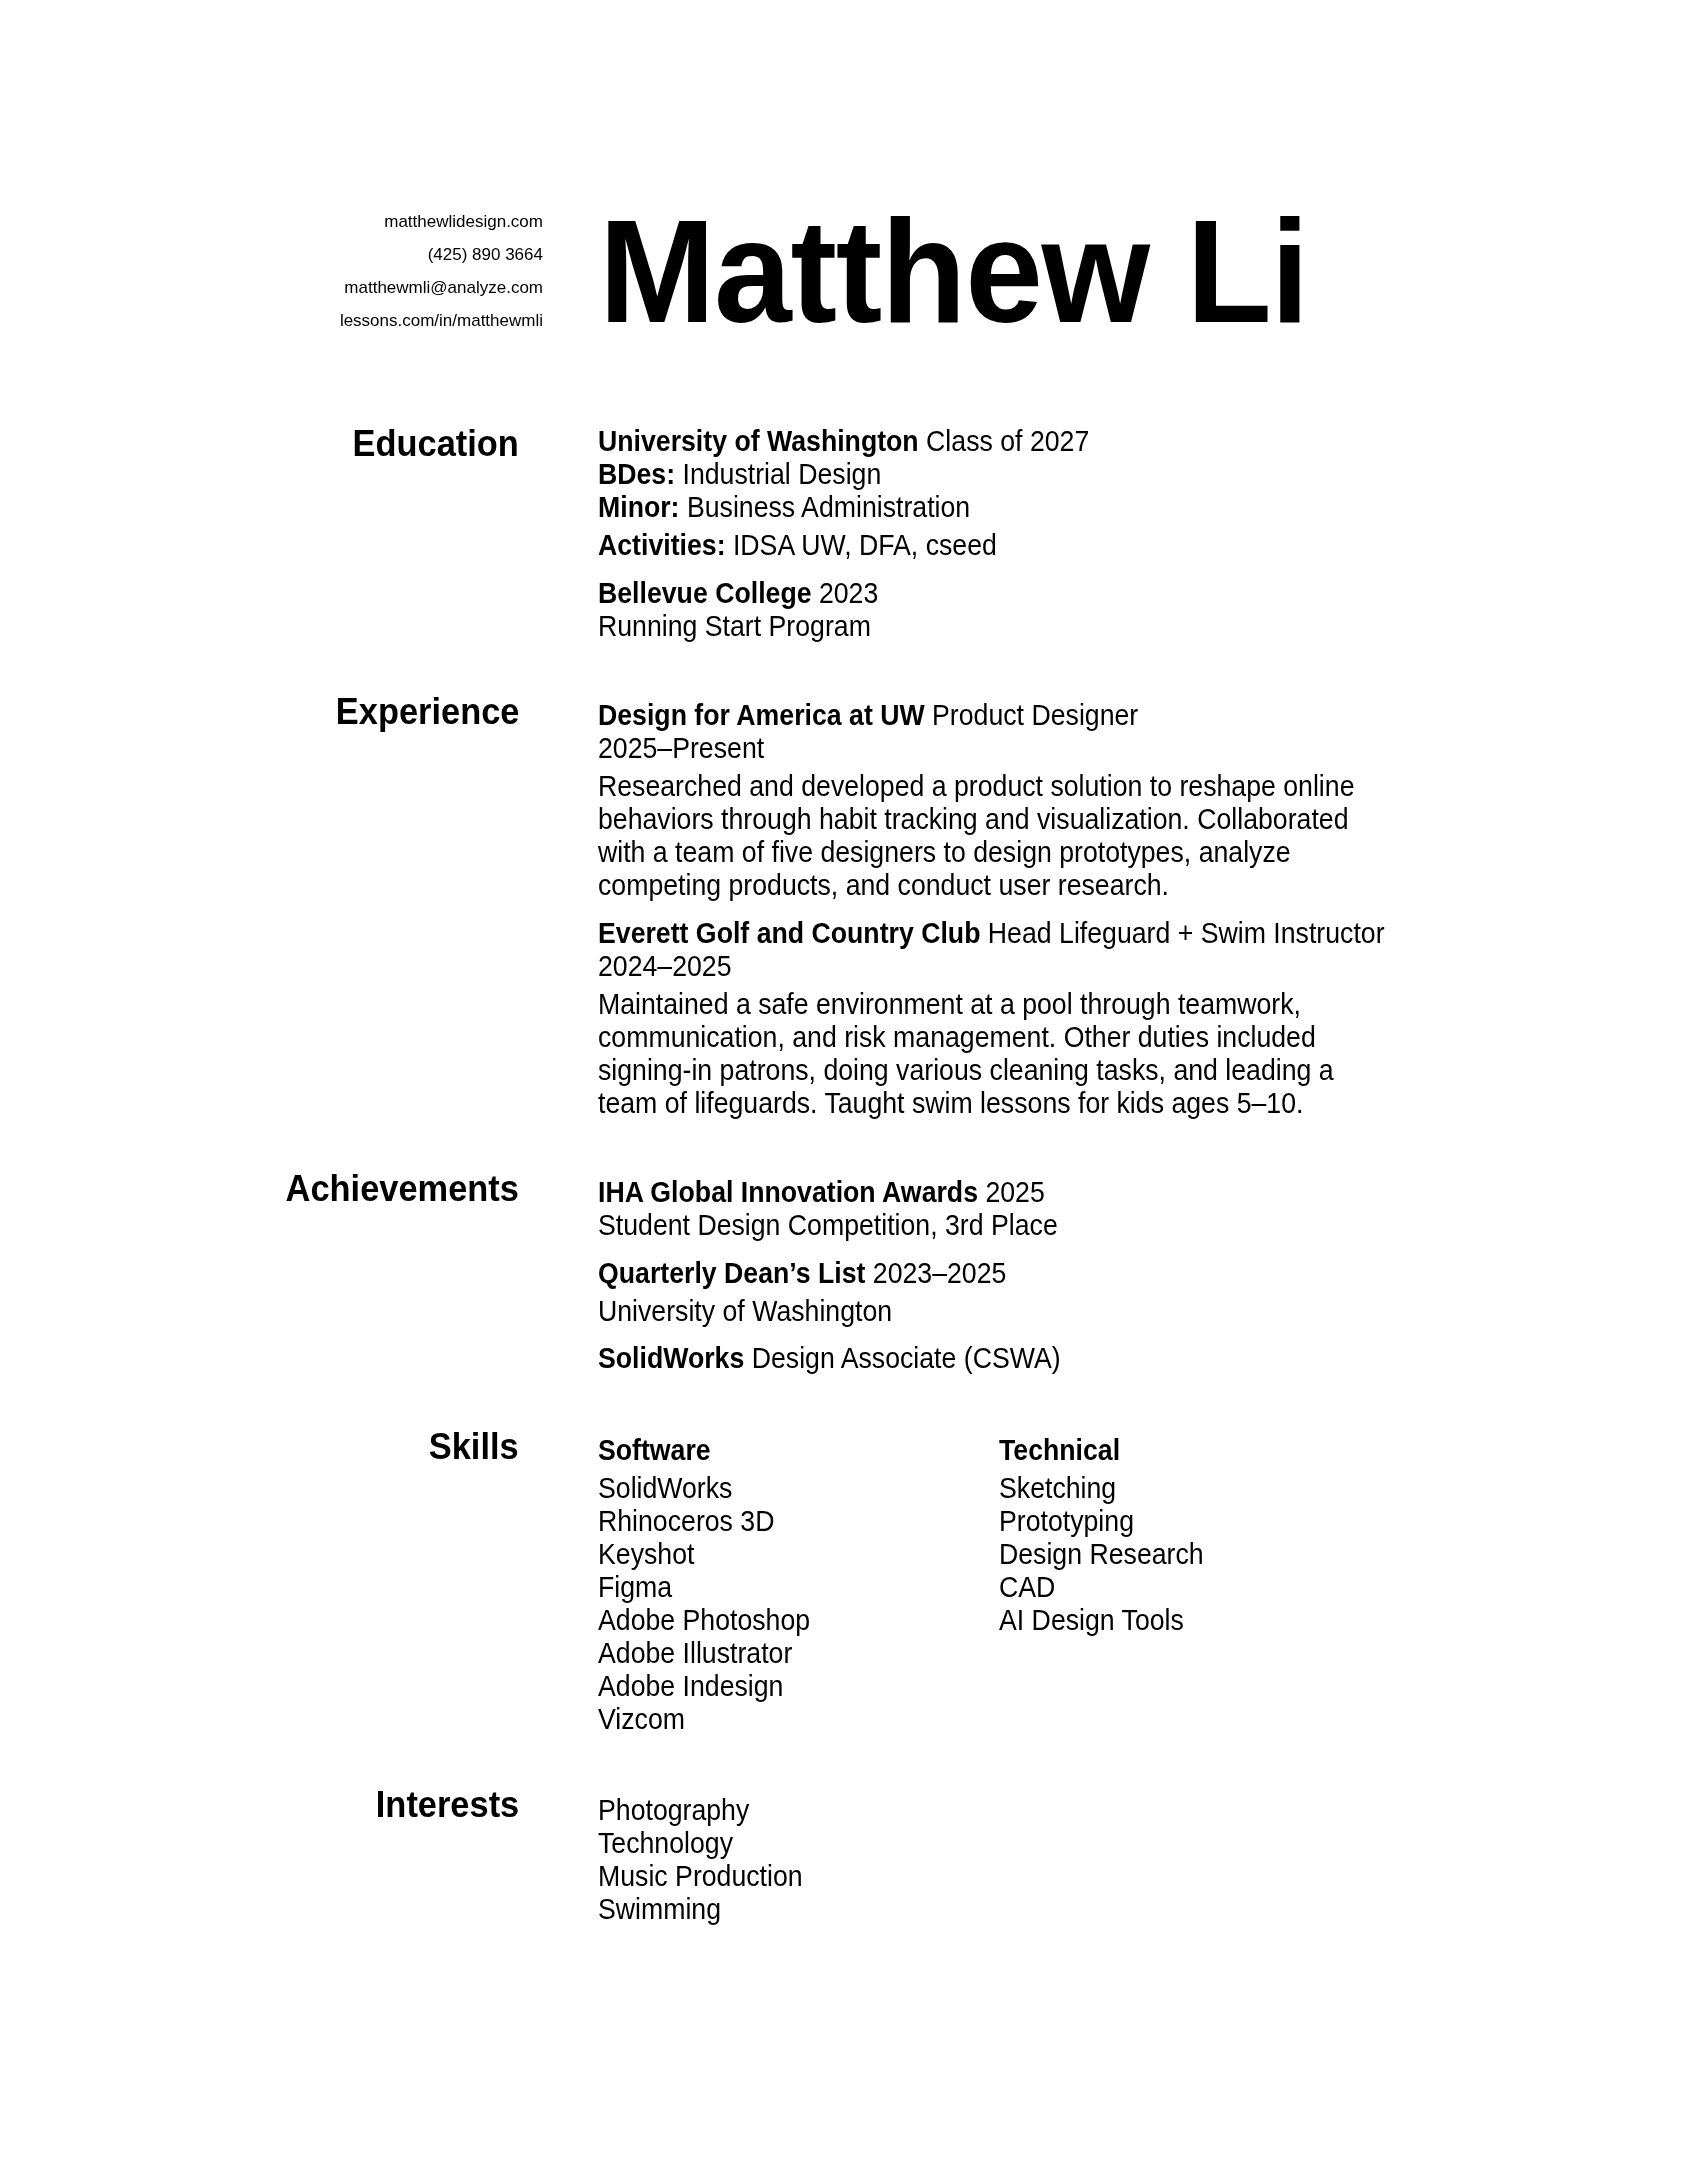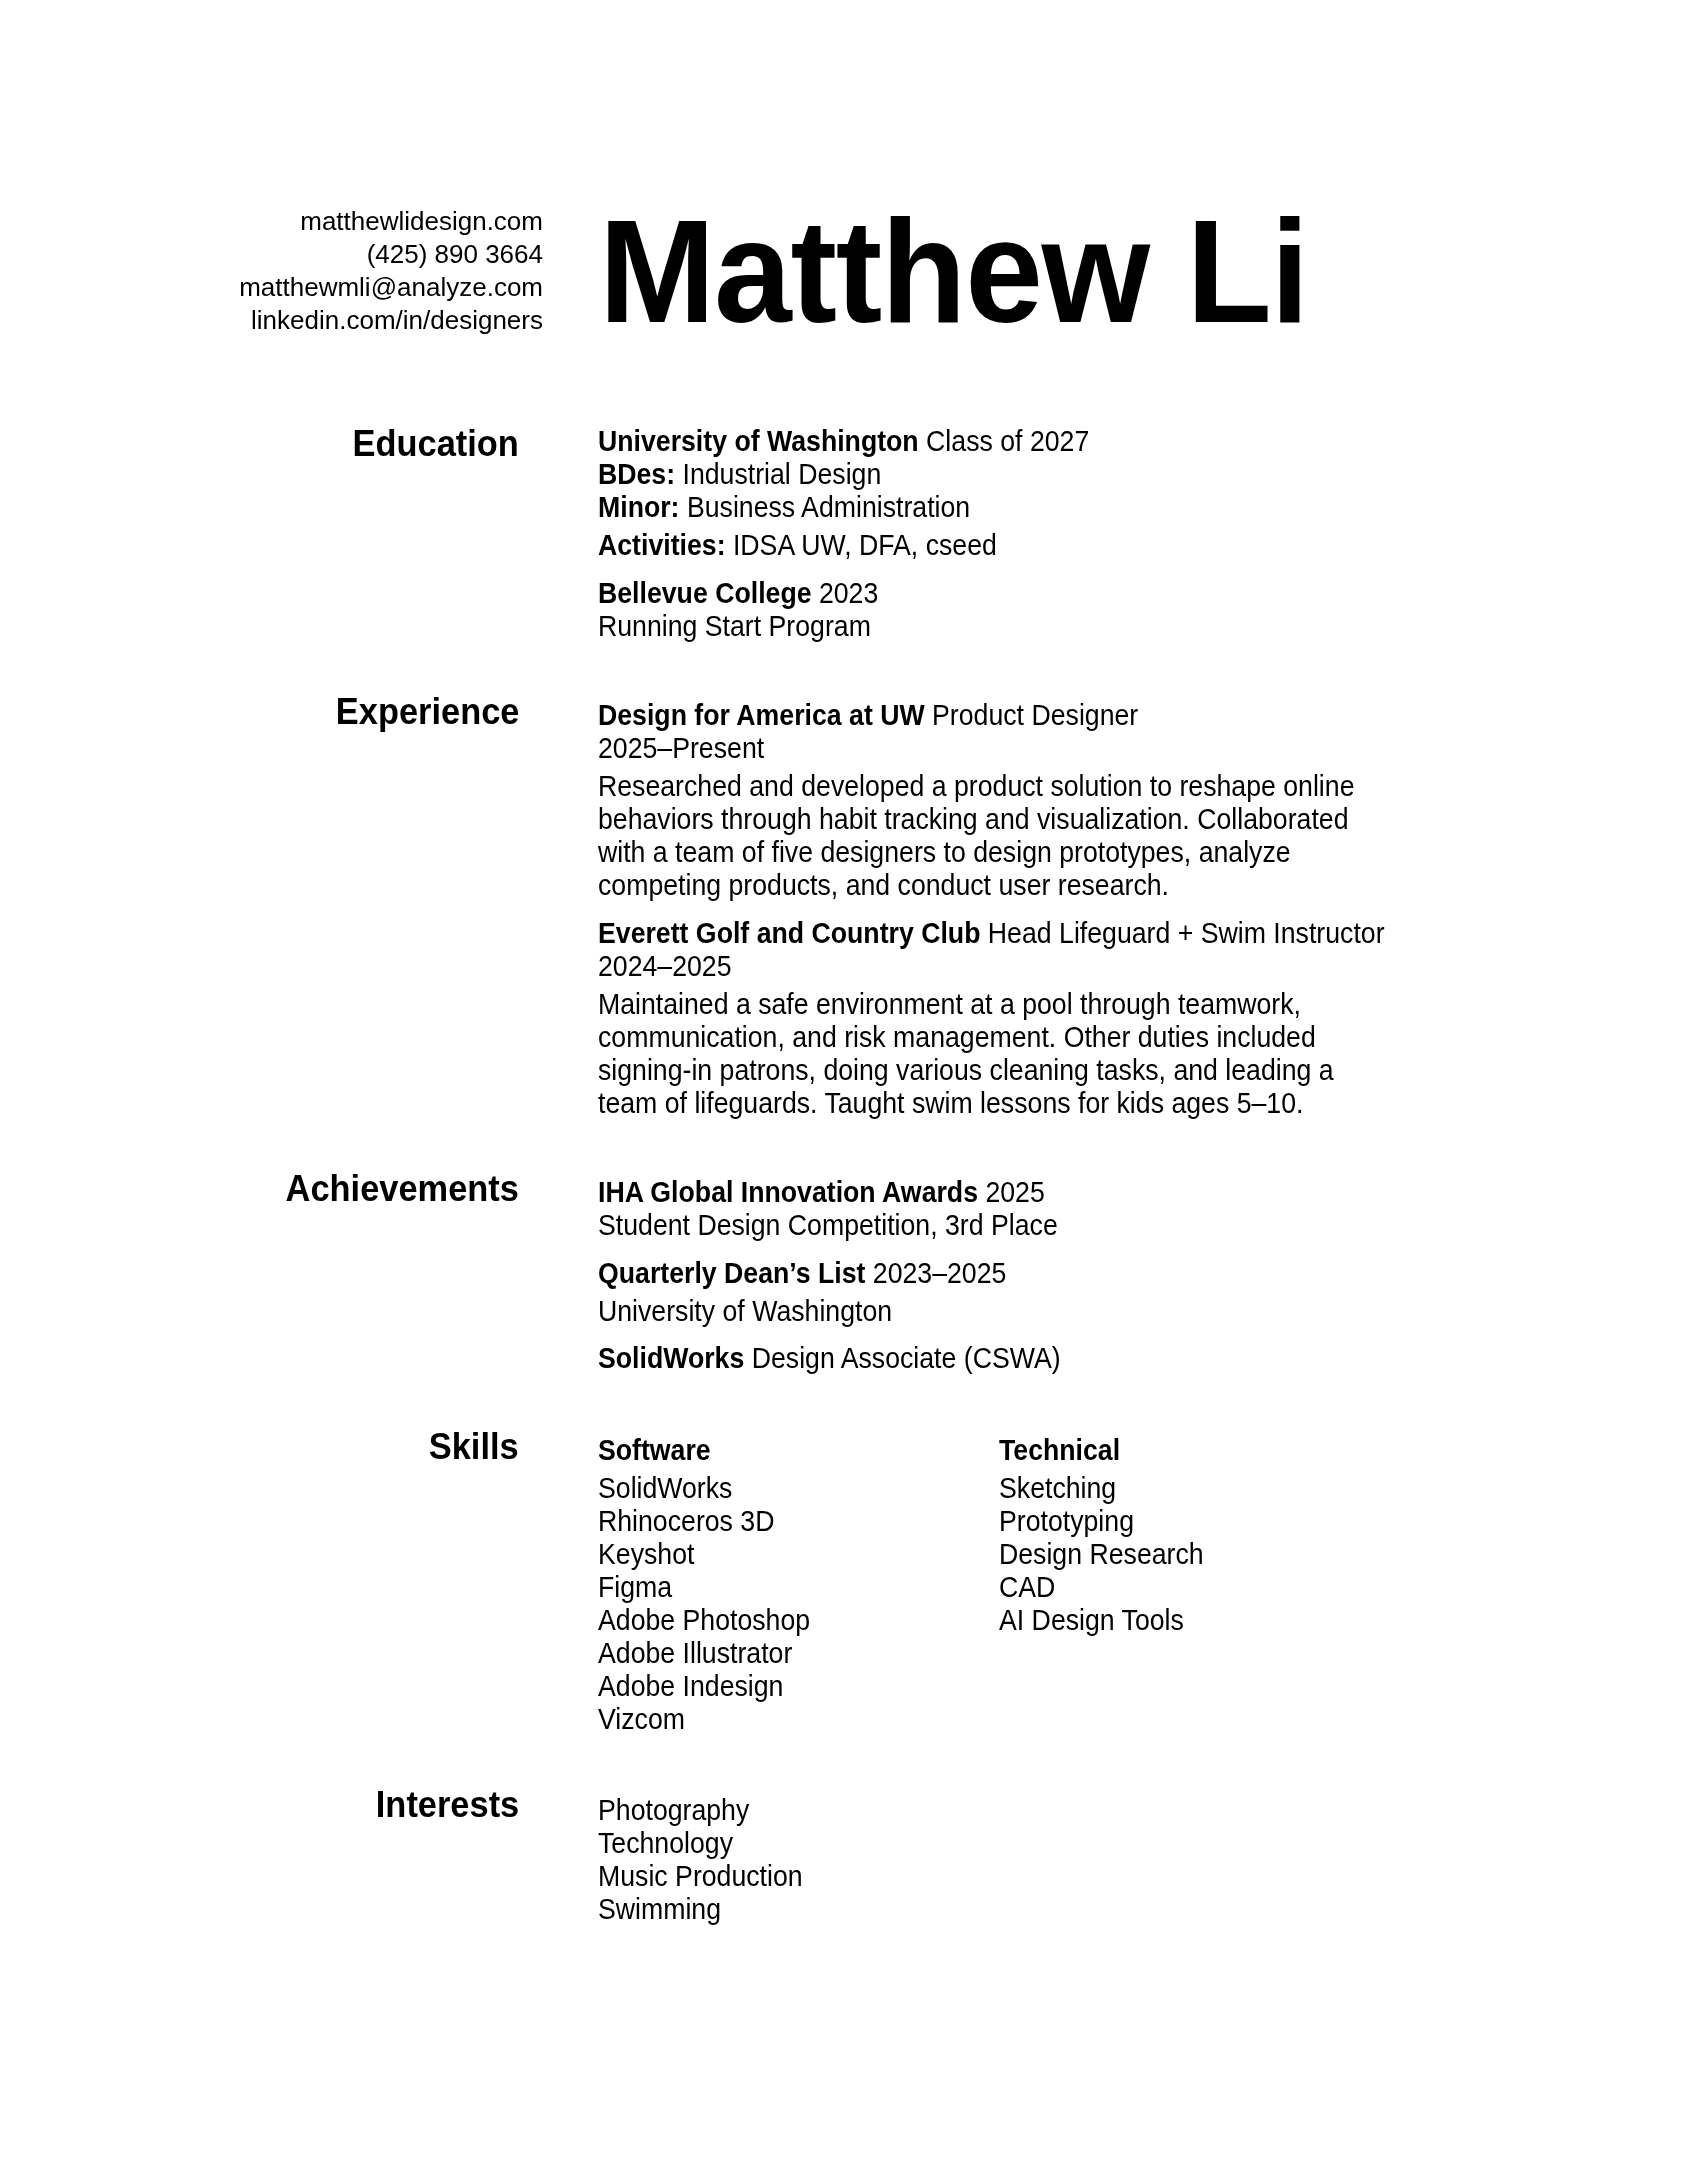--- a/index.html
+++ b/index.html
@@ -1,41 +1,41 @@
 <!DOCTYPE html>
 <html style="font-size:10.6px"><head>
   <meta charset="utf-8">
   <style>
     html, body { margin: 0; padding: 0; background: #ffffff; }
     body { width: 1687px; height: 2183px; position: relative; overflow: hidden;
       font-family: "Liberation Sans", "DejaVu Sans", sans-serif; color: #000; }
     .abs { position: absolute; }
     .contact { right: calc(1687px - 543px); top: 205px; text-align: right;
-      font-size: 26px; line-height: 33px; font-weight: 300; letter-spacing: 0px; }
+      font-size: 17px; line-height: 33px; font-weight: 300; letter-spacing: 0px; }
     .contact div { white-space: nowrap; }
     .name { left: 599px; top: 198px; font-size: 147px; font-weight: 700;
       line-height: 1; letter-spacing: -1.3px; white-space: nowrap; transform: scaleX(0.95); transform-origin: left top; }
     .section-label { right: calc(1687px - 519px); font-size: 37px; font-weight: 700;
       text-align: right; white-space: nowrap; transform: scaleX(0.93); transform-origin: right top; }
     .content { left: 598px; font-size: 29px; line-height: 33px; white-space: nowrap;
       transform: scaleX(0.92); transform-origin: left top; }
     .b { font-weight: 700; }
     .gap-s { height: 5.3px; }
     .gap-m { height: 14.6px; }
     .list div { white-space: nowrap; }
     .col2 { left: 999px; }
   </style>
 </head>
 <body>
 
 <div class="abs contact">
   <div>matthewlidesign.com</div>
   <div>(425) 890 3664</div>
   <div>matthewmli@analyze.com</div>
-  <div>linkedin.com/in/designers</div>
+  <div>lessons.com/in/matthewmli</div>
 </div>
 
 <div class="abs name">Matthew Li</div>
 
 <div class="abs section-label" style="top:423px;">Education</div>
 <div class="abs content" style="top:425px;">
   <div>
     <span class="b">University of Washington</span>
     <span>Class of 2027</span>
   </div>

